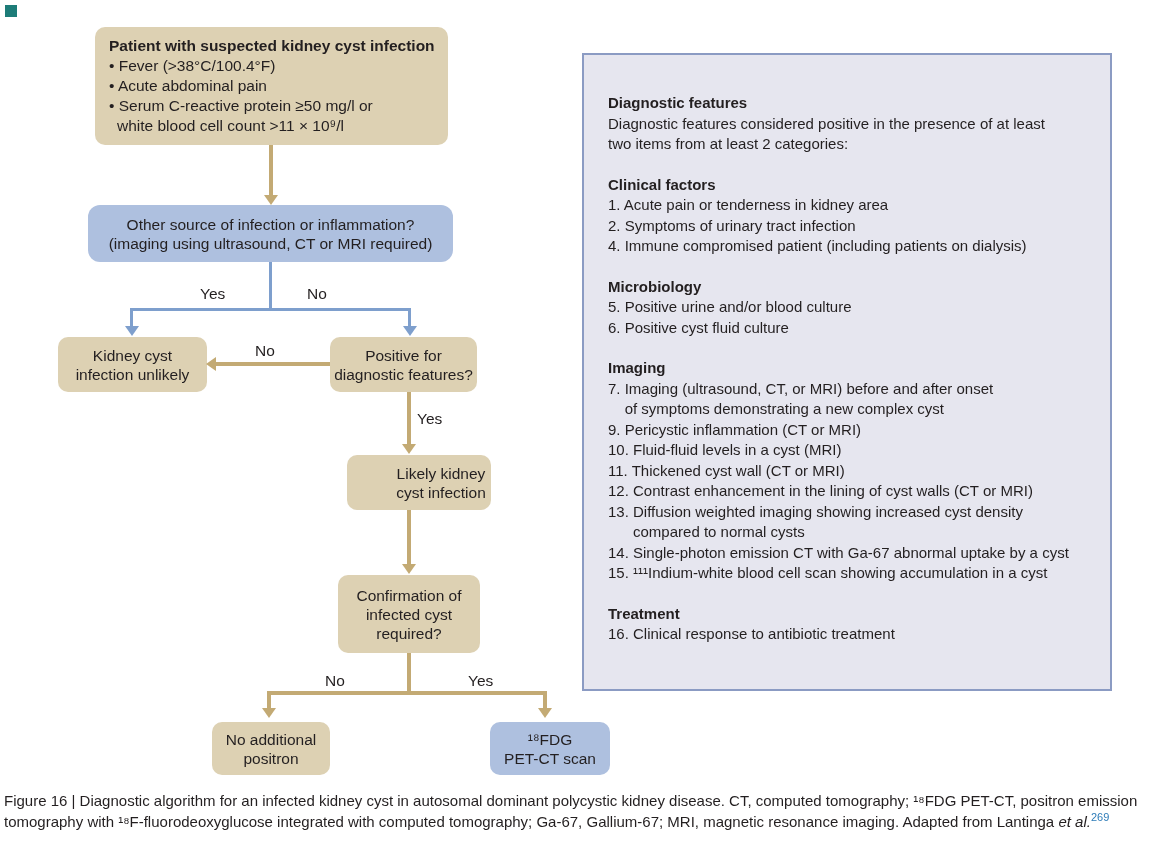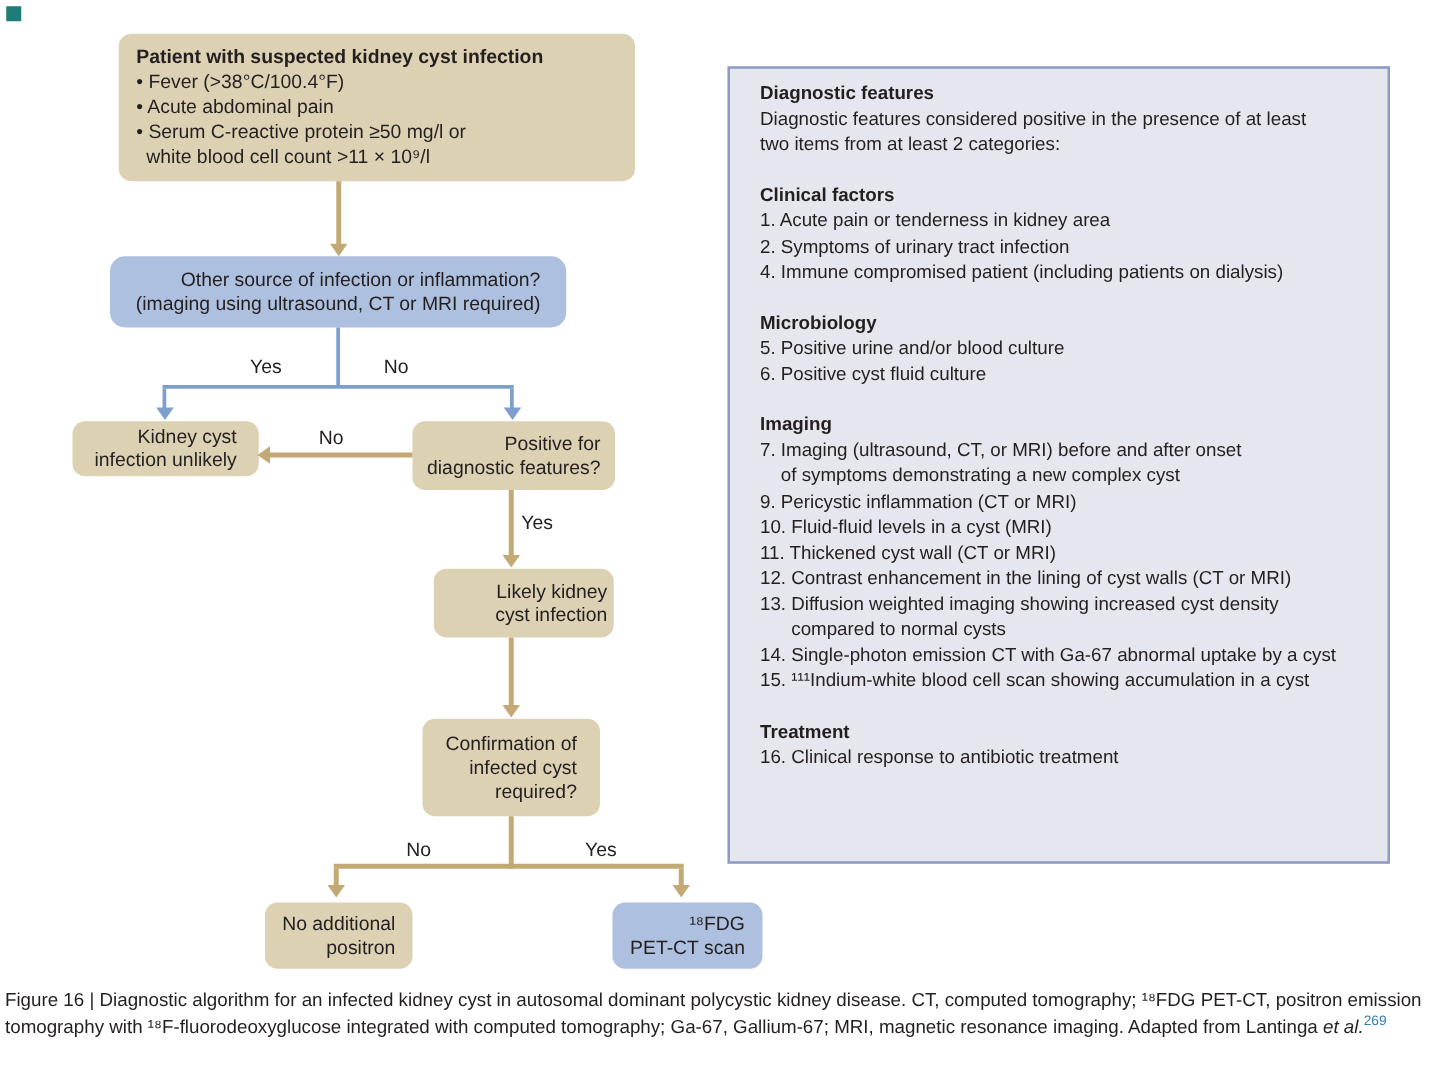--- a/index.html
+++ b/index.html
@@ -11,58 +11,58 @@
     --panelbg:#e6e6ef;
     --panelborder:#8b9bc3;
     --ref:#2e7cb8;
     --teal:#1d7c78;
   }
   *{margin:0;padding:0;box-sizing:border-box;}
   body{background:#fff;font-family:"Liberation Sans","DejaVu Sans",sans-serif;color:var(--ink);}
   .canvas{position:relative;width:1157px;height:855px;background:#fff;overflow:hidden;}
   .corner{position:absolute;left:5px;top:5px;width:12px;height:12px;background:var(--teal);}
   .node{position:absolute;border-radius:10px;display:flex;align-items:center;justify-content:center;
-        text-align:right;font-size:15.5px;line-height:19px;white-space:pre-line;}
+        text-align:center;font-size:15.5px;line-height:19px;white-space:pre-line;}
   .tan{background:var(--tan);}
   .blue{background:var(--blue);}
   .intro{align-items:flex-start;justify-content:flex-start;flex-direction:column;
          text-align:left;padding:9px 10px 6px 14px;line-height:20px;white-space:normal;}
   .intro .t{font-weight:bold;}
   .intro .cont{padding-left:8px;}
   .vline{position:absolute;}
   .hline{position:absolute;}
   .tl{background:var(--tanline);}
   .bl{background:var(--blueline);}
   .ah-down{position:absolute;width:0;height:0;border-left:7px solid transparent;border-right:7px solid transparent;}
   .ah-down.tl{background:none;border-top:10px solid var(--tanline);}
   .ah-down.bl{background:none;border-top:10px solid var(--blueline);}
   .ah-left{position:absolute;width:0;height:0;border-top:7px solid transparent;border-bottom:7px solid transparent;
            border-right:10px solid var(--tanline);background:none;}
   .elabel{position:absolute;font-size:15.5px;}
   .panel{position:absolute;left:582px;top:53px;width:530px;height:638px;background:var(--panelbg);
-         border:2px solid var(--panelborder);padding:10px 24px;font-size:15px;line-height:20.5px;}
+         border:2px solid var(--panelborder);padding:38px 24px;font-size:15px;line-height:20.5px;}
   .panel .hd{font-weight:bold;}
   .panel .sec{margin-top:20px;}
   .panel .item{white-space:pre-wrap;}
   .panel .sub{white-space:pre-line;}
   .caption{position:absolute;left:4px;top:791px;width:1150px;font-size:15px;line-height:20.8px;}
   .caption strong{font-weight:normal;}
   .caption em{font-style:italic;}
   sup.ref{color:var(--ref);font-size:11px;vertical-align:super;line-height:0;text-align:right;}
 </style>
 </head>
 <body>
 
 <div class="canvas">
 
   <div class="corner"></div>
 
   <div>
 
-    <div class="node tan intro" style="left:95px;top:27px;width:413px;height:118px;">
+    <div class="node tan intro" style="left:95px;top:27px;width:353px;height:118px;">
       <div class="t">Patient with suspected kidney cyst infection</div>
       <div>• Fever (&gt;38°C/100.4°F)</div>
       <div>• Acute abdominal pain</div>
       <div>• Serum C-reactive protein ≥50 mg/l or</div>
       <div class="cont">white blood cell count &gt;11 × 10⁹/l</div>
     </div>
 
     <div class="vline tl" style="left:269px;top:145px;width:4px;height:51px;"></div>
     <div class="ah-down tl" style="left:264px;top:195px;"></div>
 
@@ -71,24 +71,24 @@
 
     <div class="vline bl" style="left:269px;top:262px;width:3px;height:48px;"></div>
     <div class="hline bl" style="left:130px;top:308px;width:281px;height:3px;"></div>
     <div class="vline bl" style="left:130px;top:311px;width:3px;height:16px;"></div>
     <div class="ah-down bl" style="left:125px;top:326px;"></div>
     <div class="vline bl" style="left:408px;top:311px;width:3px;height:16px;"></div>
     <div class="ah-down bl" style="left:403px;top:326px;"></div>
     <div class="elabel" style="left:200px;top:285px;">Yes</div>
     <div class="elabel" style="left:307px;top:285px;">No</div>
 
-    <div class="node tan" style="left:58px;top:337px;width:149px;height:44px;">Kidney cyst
+    <div class="node tan" style="left:58px;top:337px;width:149px;height:55px;">Kidney cyst
 infection unlikely</div>
 
-    <div class="node tan" style="left:330px;top:337px;width:162px;height:55px;">Positive for
+    <div class="node tan" style="left:330px;top:337px;width:147px;height:55px;">Positive for
 diagnostic features?</div>
 
     <div class="hline tl" style="left:216px;top:362px;width:114px;height:4px;"></div>
     <div class="ah-left" style="left:206px;top:357px;"></div>
     <div class="elabel" style="left:255px;top:342px;">No</div>
 
     <div class="vline tl" style="left:407px;top:392px;width:4px;height:53px;"></div>
     <div class="ah-down tl" style="left:402px;top:444px;"></div>
     <div class="elabel" style="left:417px;top:410px;">Yes</div>
 

